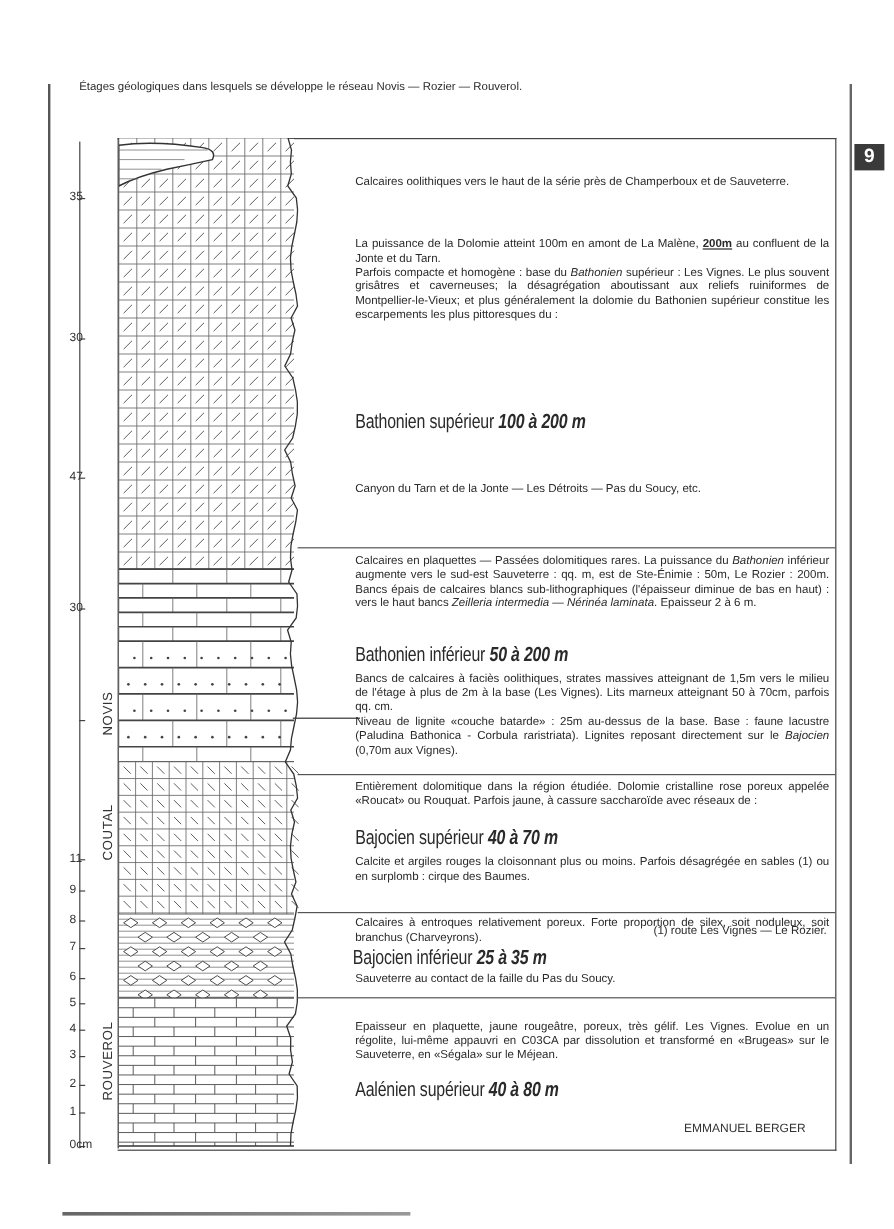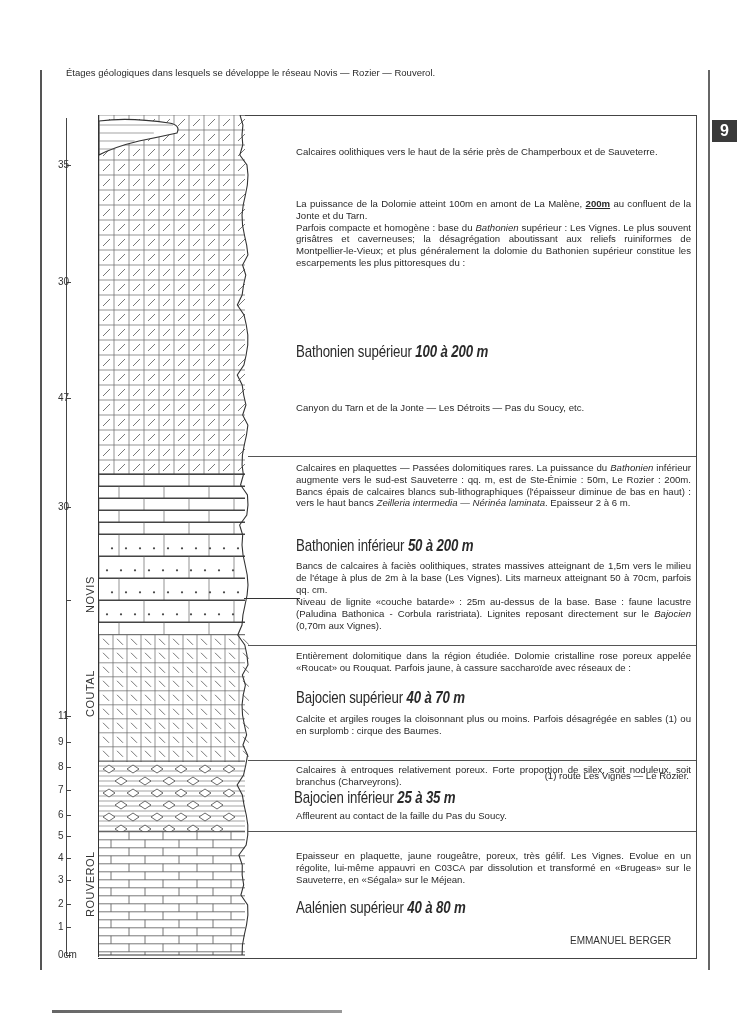--- a/index.html
+++ b/index.html
@@ -754,21 +754,21 @@
   <span class="thick">40 à 70 m</span>
 </div>
 <div class="desc" style="top:713px">Calcite et argiles rouges la cloisonnant plus ou moins. Parfois désagrégée en sables (1) ou en surplomb : cirque des Baumes.</div>
 <div class="desc" style="top:738px; text-align:right; width:393px;margin-top:32px;">(1) route Les Vignes — Le Rozier.</div>
 
 <div class="desc" style="top:764px; left:296px;">Calcaires à entroques relativement poreux. Forte proportion de silex, soit noduleux, soit branchus (Charveyrons).</div>
 <div class="stage" style="top:788px; left:294px;">
   <span>Bajocien inférieur</span>
   <span class="thick">25 à 35 m</span>
 </div>
-<div class="desc" style="top:810px">Affleurent au contact de la faille du Pas du Soucy.</div>
+<div class="desc" style="top:810px">Sauveterre au contact de la faille du Pas du Soucy.</div>
 
 <div class="desc" style="top:850px">Epaisseur en plaquette, jaune rougeâtre, poreux, très gélif. Les Vignes. Evolue en un régolite, lui-même appauvri en C03CA par dissolution et transformé en «Brugeas» sur le Sauveterre, en «Ségala» sur le Méjean.</div>
 <div class="stage" style="top:898px">
   <span>Aalénien supérieur</span>
   <span class="thick">40 à 80 m</span>
 </div>
 
 <div class="credit">EMMANUEL BERGER</div>
 <div class="bottom-bar"></div>
 

